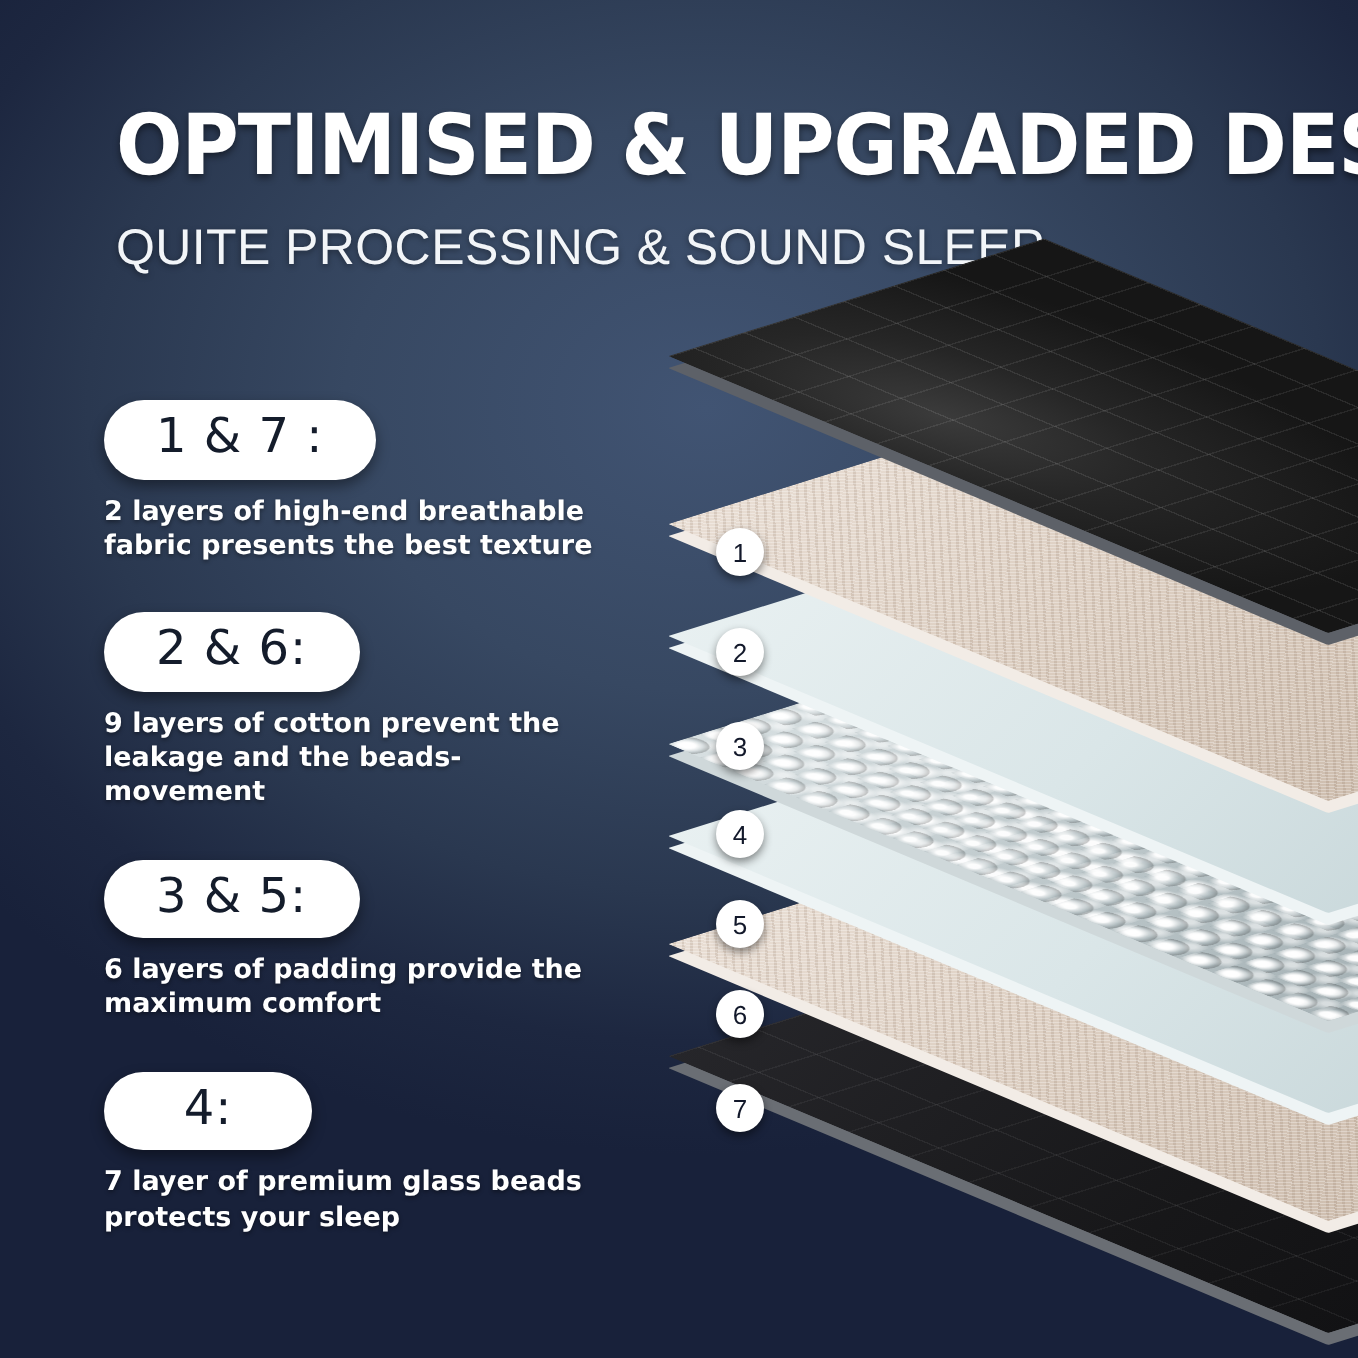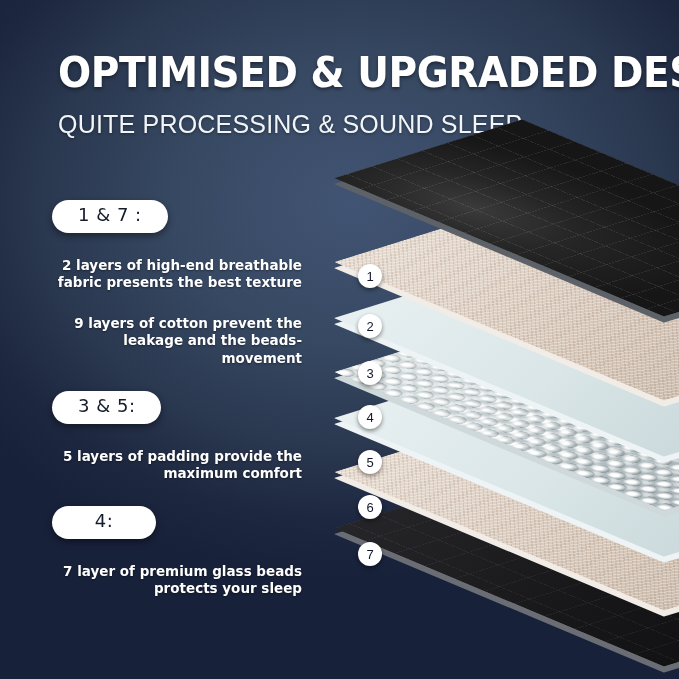--- a/index.html
+++ b/index.html
@@ -59,38 +59,37 @@
     border-radius:22px;
     padding:5px 26px 7px 26px;
     min-width:104px;
     box-shadow:0 3px 7px rgba(0,0,0,.42);
     text-align:left;
   }
   .pill.center { text-align:center; }
 
   .pill-label {
     font-family:"DejaVu Sans", sans-serif;
-    font-size:18px;
+    font-size:24px;
     font-weight:500;
     color:#141c2b;
     letter-spacing:0.5px;
     line-height:1.15;
     display:block;
   }
 
   .feature-desc {
-    margin-top:24px;
+    margin-top:8px;
     font-family:"DejaVu Sans", sans-serif;
     font-weight:bold;
     font-size:13.5px;
     line-height:1.28;
     color:#ffffff;
     max-width:250px;
     text-shadow:0 1px 2px rgba(0,0,0,.42);
-    text-align:right;
   }
 
   
   .stack {
     position:absolute;
     left:300px; top:150px;
     width:400px; height:520px;
   }
 
   .layer {
@@ -198,28 +197,31 @@
   <div class="features">
 
     <div class="feature">
       <div class="pill">
         <span class="pill-label">1 &amp; 7 :</span>
       </div>
       <div class="feature-desc">2 layers of high-end breathable fabric presents the best texture</div>
     </div>
 
     <div class="feature">
+      <div class="pill">
+        <span class="pill-label">2 &amp; 6:</span>
+      </div>
       <div class="feature-desc">9 layers of cotton prevent the leakage and the beads-movement</div>
     </div>
 
     <div class="feature">
       <div class="pill">
         <span class="pill-label">3 &amp; 5:</span>
       </div>
-      <div class="feature-desc">5 layers of padding provide the maximum comfort</div>
+      <div class="feature-desc">6 layers of padding provide the maximum comfort</div>
     </div>
 
     <div class="feature">
       <div class="pill center">
         <span class="pill-label">4:</span>
       </div>
       <div class="feature-desc">7 layer of premium glass beads protects your sleep</div>
     </div>
 
   </div>

